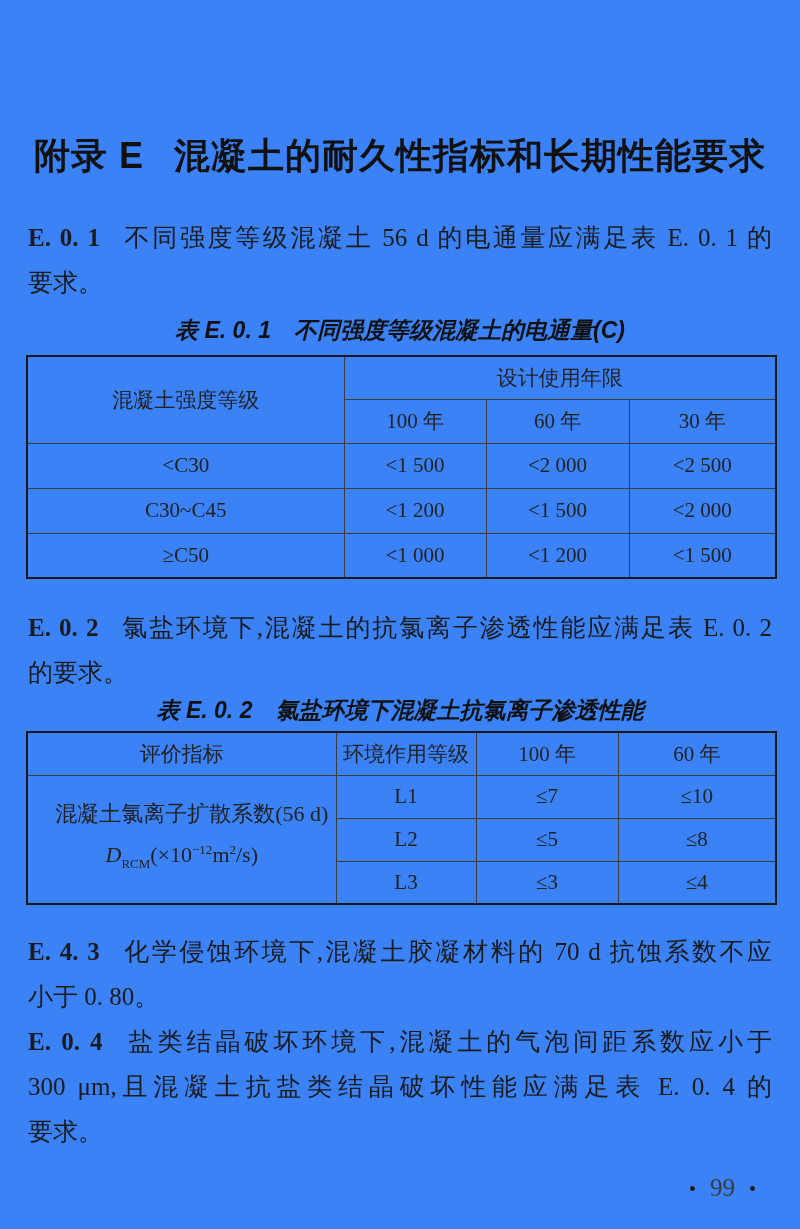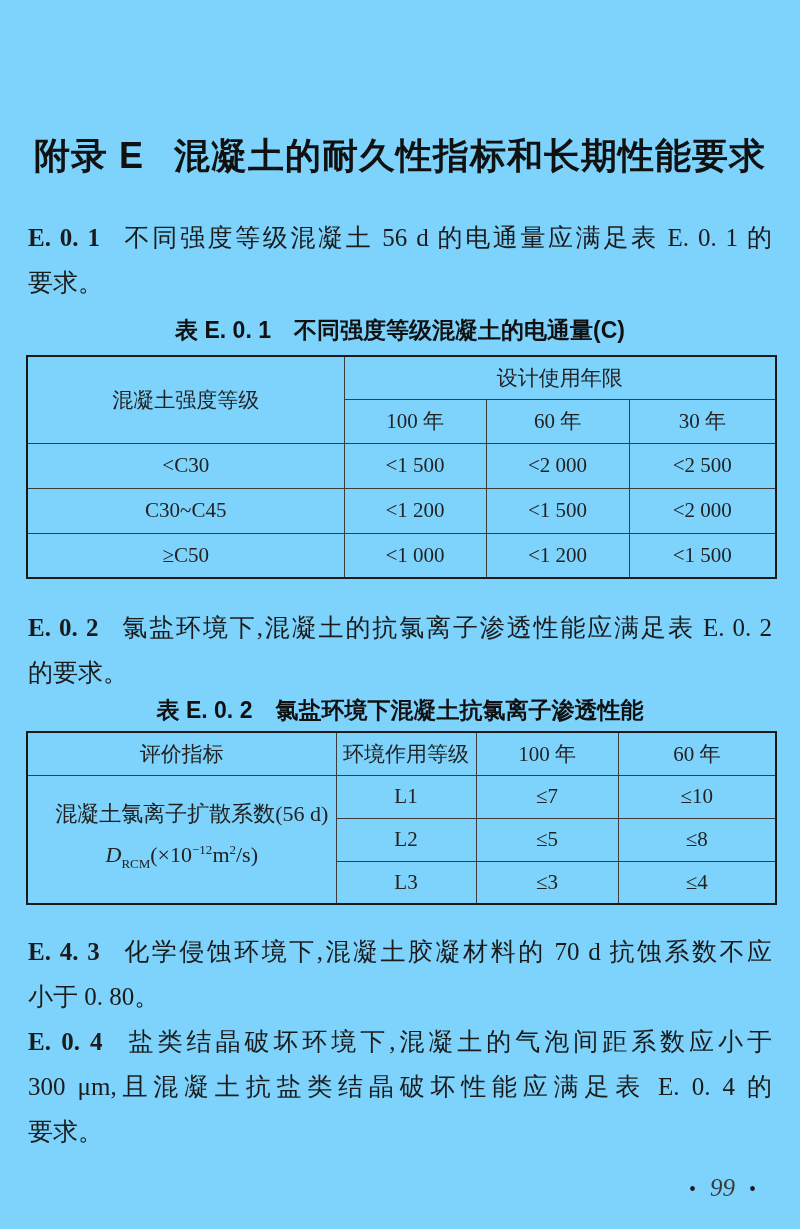--- a/index.html
+++ b/index.html
@@ -1,20 +1,20 @@
 <!DOCTYPE html>
 <html><head>
 <meta charset="utf-8">
 <style>
   * { margin:0; padding:0; box-sizing:border-box; }
   html,body { background:#ffffff; }
   .page {
     position:relative;
     width:800px; height:1229px;
-    background:#7dd3fc;
+    background:#3b82f6;
     color:#1c1c1c;
     font-family:"Liberation Serif", serif;
     overflow:hidden;
   }
   .title {
     margin:132px 28px 0;
     text-align:center;
     font-family:"Liberation Sans", sans-serif;
     font-weight:700;
     font-size:36px;
@@ -37,20 +37,21 @@
   .pline { text-align:left; }
   .clabel { font-weight:700; }
   .lgap { display:inline-block; width:22px; }
   .caption {
     text-align:center;
     font-family:"Liberation Sans", sans-serif;
     font-weight:700;
     font-size:23px;
     line-height:30px;
     color:#111;
+    font-style:italic;
   }
   .cap1 { margin-top:10px; }
   .cap2 { margin-top:0px; }
   table.tbl {
     border-collapse:collapse;
     table-layout:fixed;
     margin-left:26px;
     width:749px;
     font-size:21px;
     color:#222;
@@ -79,21 +80,21 @@
   .ind-l2 sup { font-size:13px; }
   .pageno {
     position:absolute;
     top:1174px;
     right:44px;
     font-size:25px;
     color:#2e2e2e;
     letter-spacing:0;
   }
   .pageno .dot { font-size:20px; color:#1a1a1a; }
-  .pageno .num { margin:8px 14px; color:#3a3a3a;font-style:italic; }
+  .pageno .num { margin:8px 14px; color:#3a3a3a; }
 </style>
 </head>
 <body>
 
 <div class="page">
 
   <h1 class="title"><span>附录 E</span><span class="title-gap"></span><span>混凝土的耐久性指标和长期性能要求</span></h1>
 
   <div class="para mt34">
     <div class="jline"><span class="clabel">E. 0. 1</span><span class="lgap"></span><span>不同强度等级混凝土 56 d 的电通量应满足表 E. 0. 1 的</span></div>

